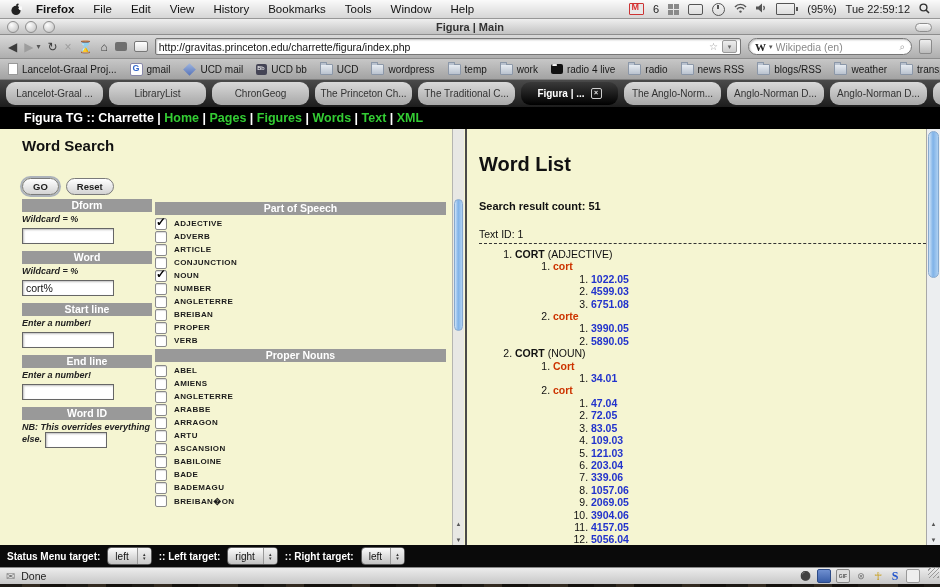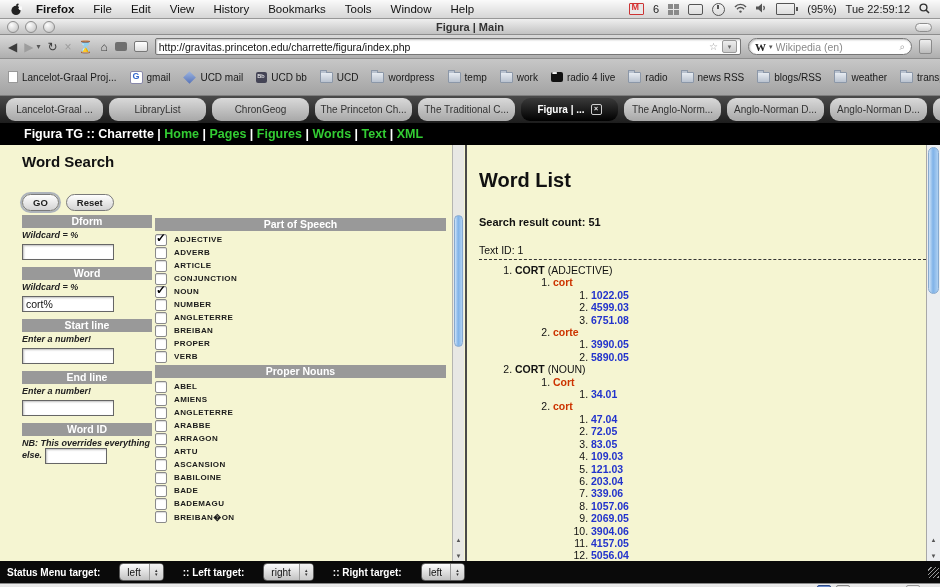--- a/index.html
+++ b/index.html
@@ -54,21 +54,21 @@
     font-size:7px;color:#666;display:flex;align-items:center;justify-content:center;}
   .searchbox{width:150px;height:15px;background:#fff;border:1px solid #767676;border-radius:9px;
     box-shadow:inset 1px 1px 2px rgba(0,0,0,.25);display:flex;align-items:center;padding:0 6px;gap:3px;}
   .wlogo{font-family:"Liberation Serif",serif;font-weight:bold;font-size:11px;color:#222;}
   .scaret{font-size:7px;color:#555;}
   .sphold{flex:1;font-size:10.5px;color:#8a8a8a;white-space:nowrap;overflow:hidden;}
   .smag{color:#999;font-size:10px;}
   .endbtn{width:11px;height:13px;border:1px solid #8a8a8a;border-radius:2px;background:linear-gradient(#eee,#bbb);}
 
   .bookbar{height:20px;background:linear-gradient(#c7c7c7,#a3a3a3);border-bottom:1px solid #7e7e7e;
-    display:flex;align-items:center;padding:8px 8px;gap:13px;overflow:hidden;}
+    display:flex;align-items:center;padding:0 8px;gap:13px;overflow:hidden;}
   .bitem{display:flex;align-items:center;gap:4px;font-size:10px;color:#1a1a1a;white-space:nowrap;}
   .bico{width:11px;height:9px;flex:none;}
   .bico.folder{background:linear-gradient(#e7ecf2,#b9c2cf);border:1px solid #8b97a8;border-radius:1px;position:relative;}
   .bico.folder:before{content:"";position:absolute;left:-1px;top:-3px;width:5px;height:2px;background:#b9c2cf;
     border:1px solid #8b97a8;border-bottom:none;border-radius:1px 1px 0 0;}
   .bico.page{background:#fff;border:1px solid #999;width:8px;height:10px;}
   .bico.gmail{background:#fff;border:1px solid #88a;position:relative;width:11px;height:11px;border-radius:2px;}
   .bico.gmail:before{content:"G";position:absolute;left:2px;top:-1px;font-size:9px;font-weight:bold;color:#36c;}
   .bico.diamond{width:9px;height:9px;background:linear-gradient(135deg,#9fb6e0,#5572b8);transform:rotate(45deg);margin:0 2px;}
   .bico.bb{background:#445;border-radius:2px;position:relative;width:11px;height:11px;}
@@ -136,21 +136,21 @@
   ol.wl3{padding-left:38px;}
   .wl-head{font-weight:bold;}
   a.wl-form{color:#cc3300;font-weight:bold;text-decoration:none;}
   a.wl-ref{color:#2233cc;font-weight:bold;text-decoration:none;}
 
   .rscroll{position:absolute;right:0;top:0;bottom:0;width:13px;background:#eceef0;border-left:1px solid #a8a8a8;}
   .rthumb{position:absolute;left:1px;right:1px;top:2px;height:145px;border-radius:6px;
     background:linear-gradient(90deg,#cfe3f7,#7fb2e8 45%,#aed0f2);border:1px solid #86a9cf;}
 
   
-  .targetbar{height:22px;background:#0a0a0a;display:flex;align-items:center;gap:19px;padding:0 7px;}
+  .targetbar{height:22px;background:#0a0a0a;display:flex;align-items:center;gap:7px;padding:0 7px;}
   .tlabel{color:#fff;font-size:10px;font-weight:bold;white-space:pre;}
   .popup{display:flex;align-items:stretch;height:16px;border:1px solid #5a5a5a;border-radius:4px;
     background:linear-gradient(#fdfdfd,#c2c2c2);overflow:hidden;}
   .popup .val{padding:0 8px 0 7px;font-size:10px;color:#111;display:flex;align-items:center;}
   .popup .step{width:13px;border-left:1px solid #999;display:flex;flex-direction:column;
     align-items:center;justify-content:center;font-size:5px;line-height:4px;color:#333;
     background:linear-gradient(#f2f2f2,#cbcbcb);}
 
   
   .statusbar{height:16px;background:linear-gradient(#ececec,#c7c7c7);border-top:1px solid #8a8a8a;

